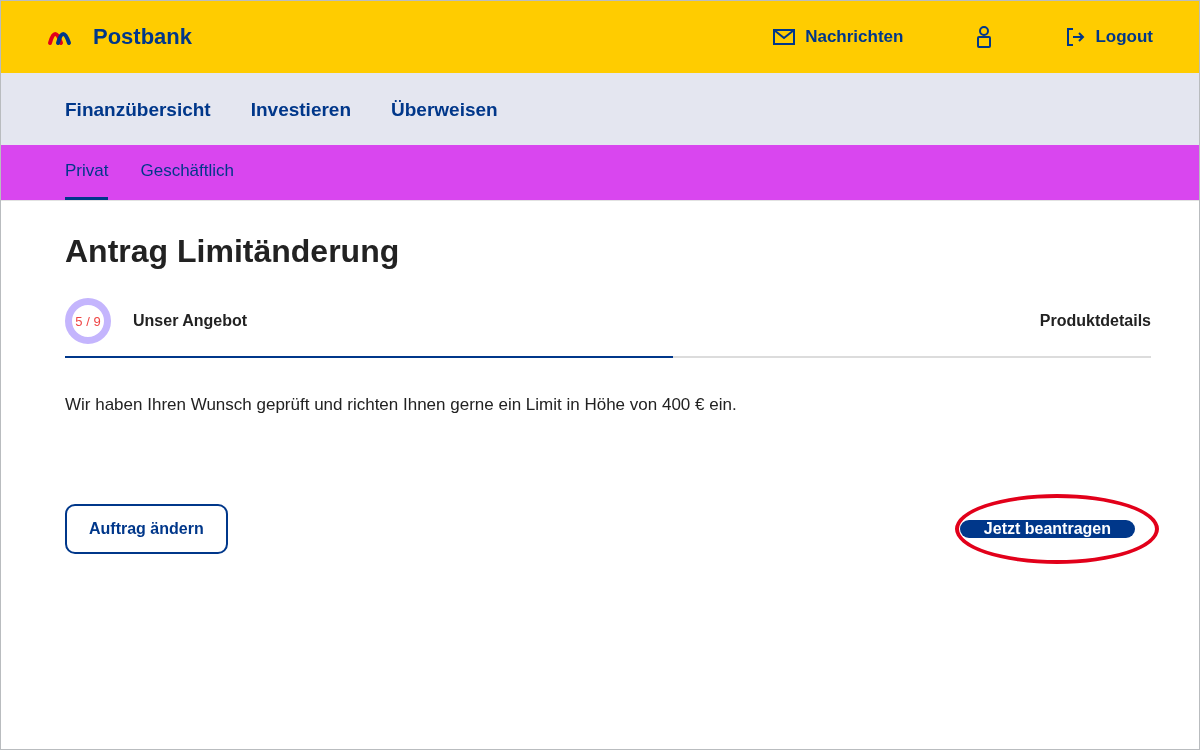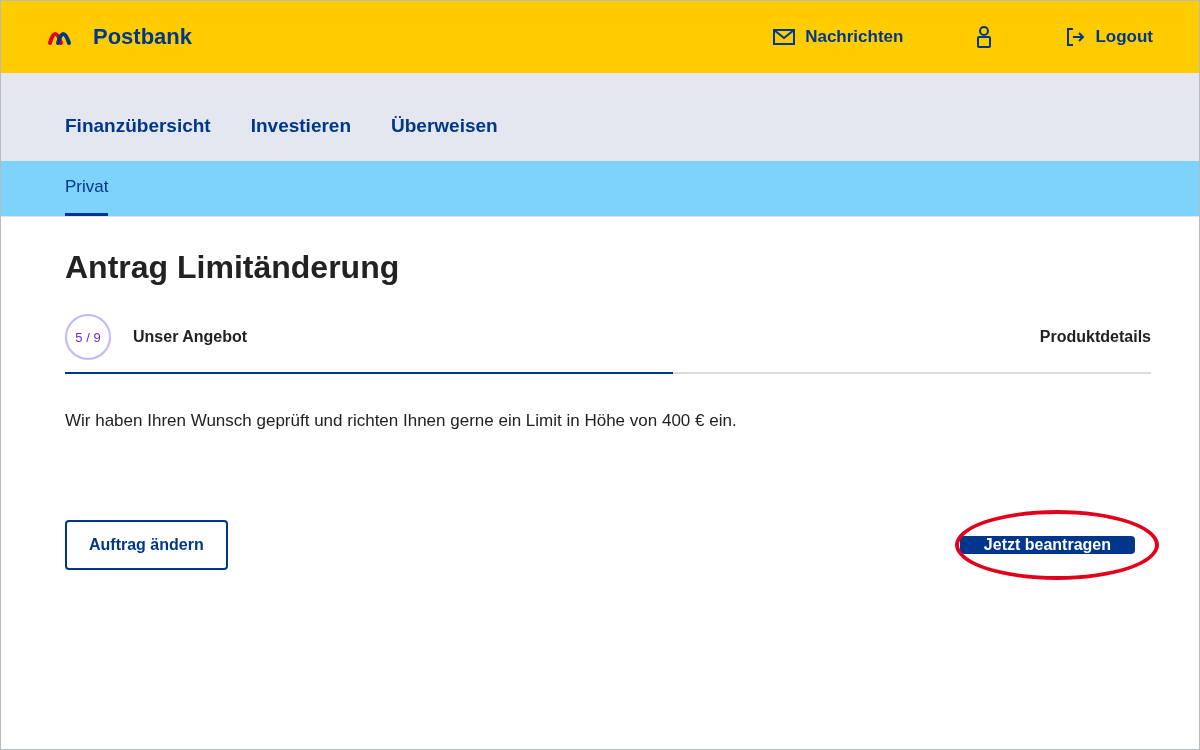--- a/index.html
+++ b/index.html
@@ -3,41 +3,41 @@
 <meta charset="utf-8">
 <style>
 *{box-sizing:border-box;margin:0;padding:0}
 body{font-family:Arial,Helvetica,sans-serif;background:#fff;border:1px solid #b9bcbf;width:1200px;height:750px;overflow:hidden}
 .topbar{background:#ffcc00;height:72px;display:flex;align-items:center;justify-content:space-between;padding:0 46px 0 46px}
 .brand{display:flex;align-items:center;gap:18px}
 .brand-name{color:#00378a;font-weight:700;font-size:22px}
 .top-links{display:flex;align-items:center;gap:72px}
 .top-link{display:flex;align-items:center;gap:10px;color:#00378a;font-weight:700;font-size:17px;cursor:pointer}
 .top-link .icon{display:flex;align-items:center;justify-content:center}
-.navbar{background:#e4e6f0;height:88px;display:flex;align-items:flex-end;padding:0 46px}
+.navbar{background:#e4e6f0;height:72px;display:flex;align-items:flex-end;padding:0 46px}
 .nav-item{color:#00378a;font-weight:700;font-size:19px;padding:24px 20px;cursor:pointer}
 .nav-item.active{background:#fff}
 .nav-item:first-child{padding-left:18px}
-.subnav{background:#7dd3fc;height:56px;display:flex;align-items:center;padding:4px 64px;gap:32px;border-bottom:1px solid #e2e2e2}
+.subnav{background:#d946ef;height:56px;display:flex;align-items:center;padding:4px 64px;gap:32px;border-bottom:1px solid #e2e2e2}
 .subtab{color:#00378a;font-size:17px;font-weight:400;padding-bottom:16px;padding-top:16px;cursor:pointer;border-bottom:3px solid transparent}
 .subtab.active{border-bottom-color:#00378a}
 .content{padding:32px 48px 0 64px}
 h1{font-size:32px;font-weight:700;color:#222;margin-bottom:28px}
 .steprow{display:flex;align-items:center;justify-content:space-between;margin-bottom:10px}
 .step-left{display:flex;align-items:center;gap:22px}
-.stepbadge{width:46px;height:46px;border:2px solid #c4b5fd;border-radius:50%;display:flex;align-items:center;justify-content:center;font-size:13px;color:#6d28d9}
+.stepbadge{width:46px;height:46px;border:7px solid #c4b5fd;border-radius:50%;display:flex;align-items:center;justify-content:center;font-size:13px;color:#ef4444}
 .stepname{font-weight:700;color:#222;font-size:16px}
 .details-link{font-weight:700;color:#222;font-size:16px}
 .progress{height:2px;background:#dcdcdc;position:relative;margin-top:12px}
 .progress-fill{height:2px;background:#00378a;width:56%}
 .section{padding-top:34px}
 h2{font-size:22px;font-weight:700;color:#222;margin-bottom:18px}
 .body-text{font-size:17px;color:#222;line-height:1.5}
 .actions{display:flex;justify-content:space-between;align-items:center;margin-top:86px;padding-right:16px;position:relative}
-.btn{font-size:16px;font-weight:700;padding:14px 22px;cursor:pointer;border-radius:4px}
+.btn{font-size:16px;font-weight:700;padding:14px 22px;cursor:pointer;border-radius:10px}
 .btn-outline{border:2px solid #00378a;background:#fff;color:#00378a}
 .btn-primary{border:none;background:#00378a;color:#fff;padding:0 24px}
 .highlight-ellipse{position:absolute;right:-8px;top:50%;transform:translateY(-50%);width:204px;height:70px;border:4px solid #e2001a;border-radius:50%;pointer-events:none}
 </style>
 </head>
 <body>
 
 <div class="topbar">
   <div class="brand">
     <span class="icon">
@@ -79,20 +79,21 @@
 </div>
 
 <div class="navbar">
   <div class="nav-item">Finanzübersicht</div>
   <div class="nav-item">Investieren</div>
   <div class="nav-item">Überweisen</div>
 </div>
 
 <div class="subnav">
   <div class="subtab active">Privat</div>
+  <div class="subtab">Geschäftlich</div>
 </div>
 
 <div class="content">
   <h1>Antrag Limitänderung</h1>
 
   <div class="steprow">
     <div class="step-left">
       <div class="stepbadge">5 / 9</div>
       <div class="stepname">Unser Angebot</div>
     </div>

